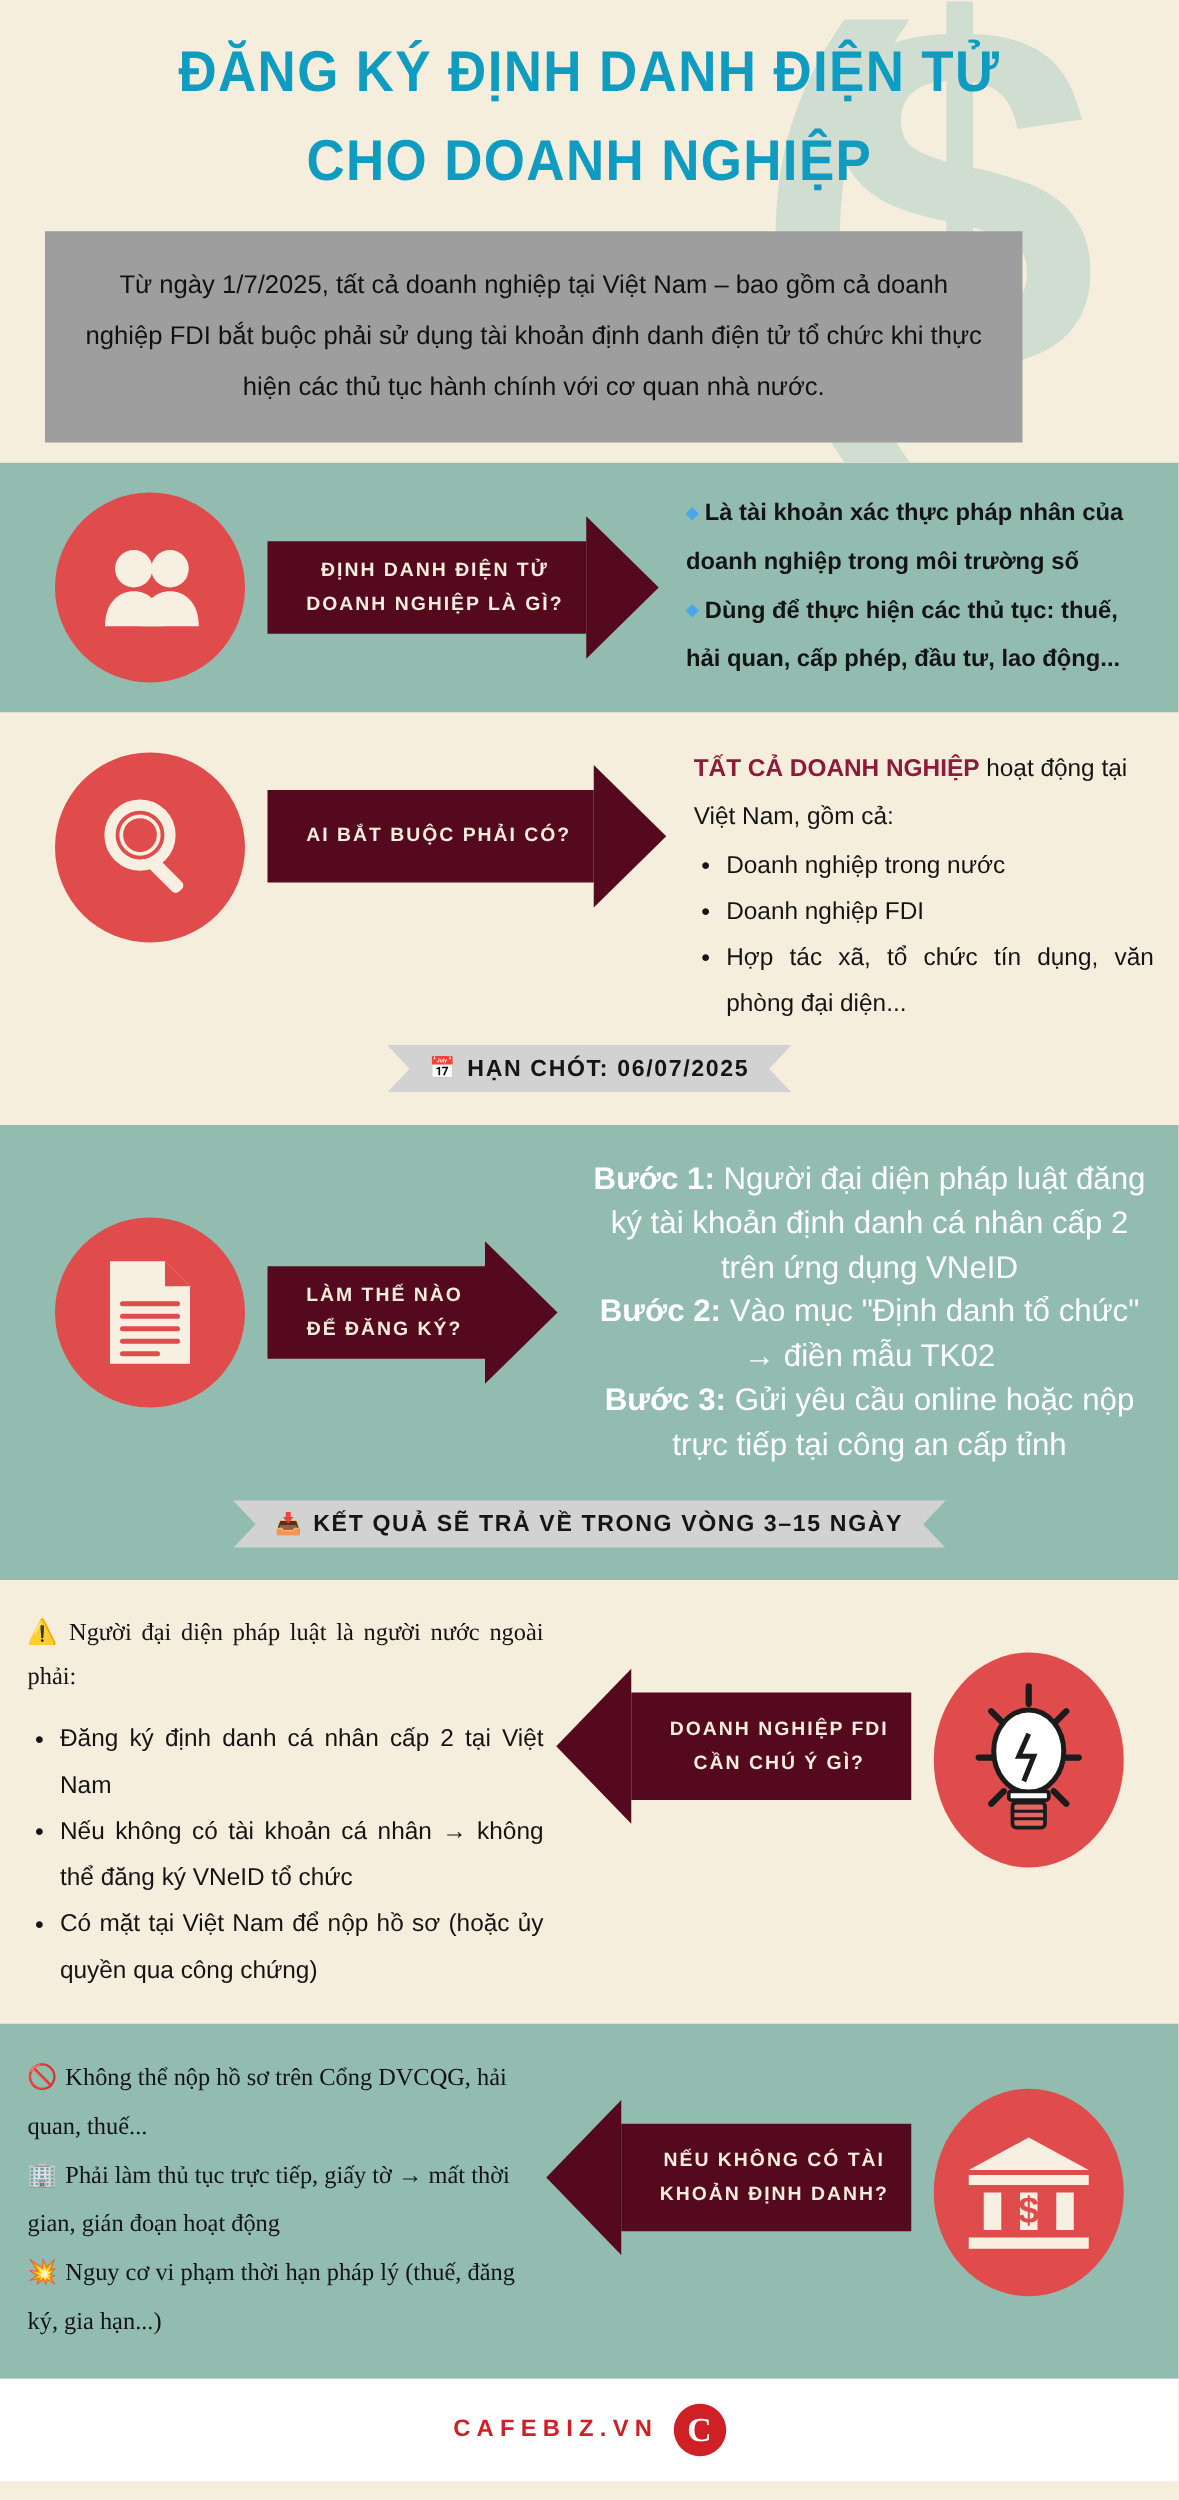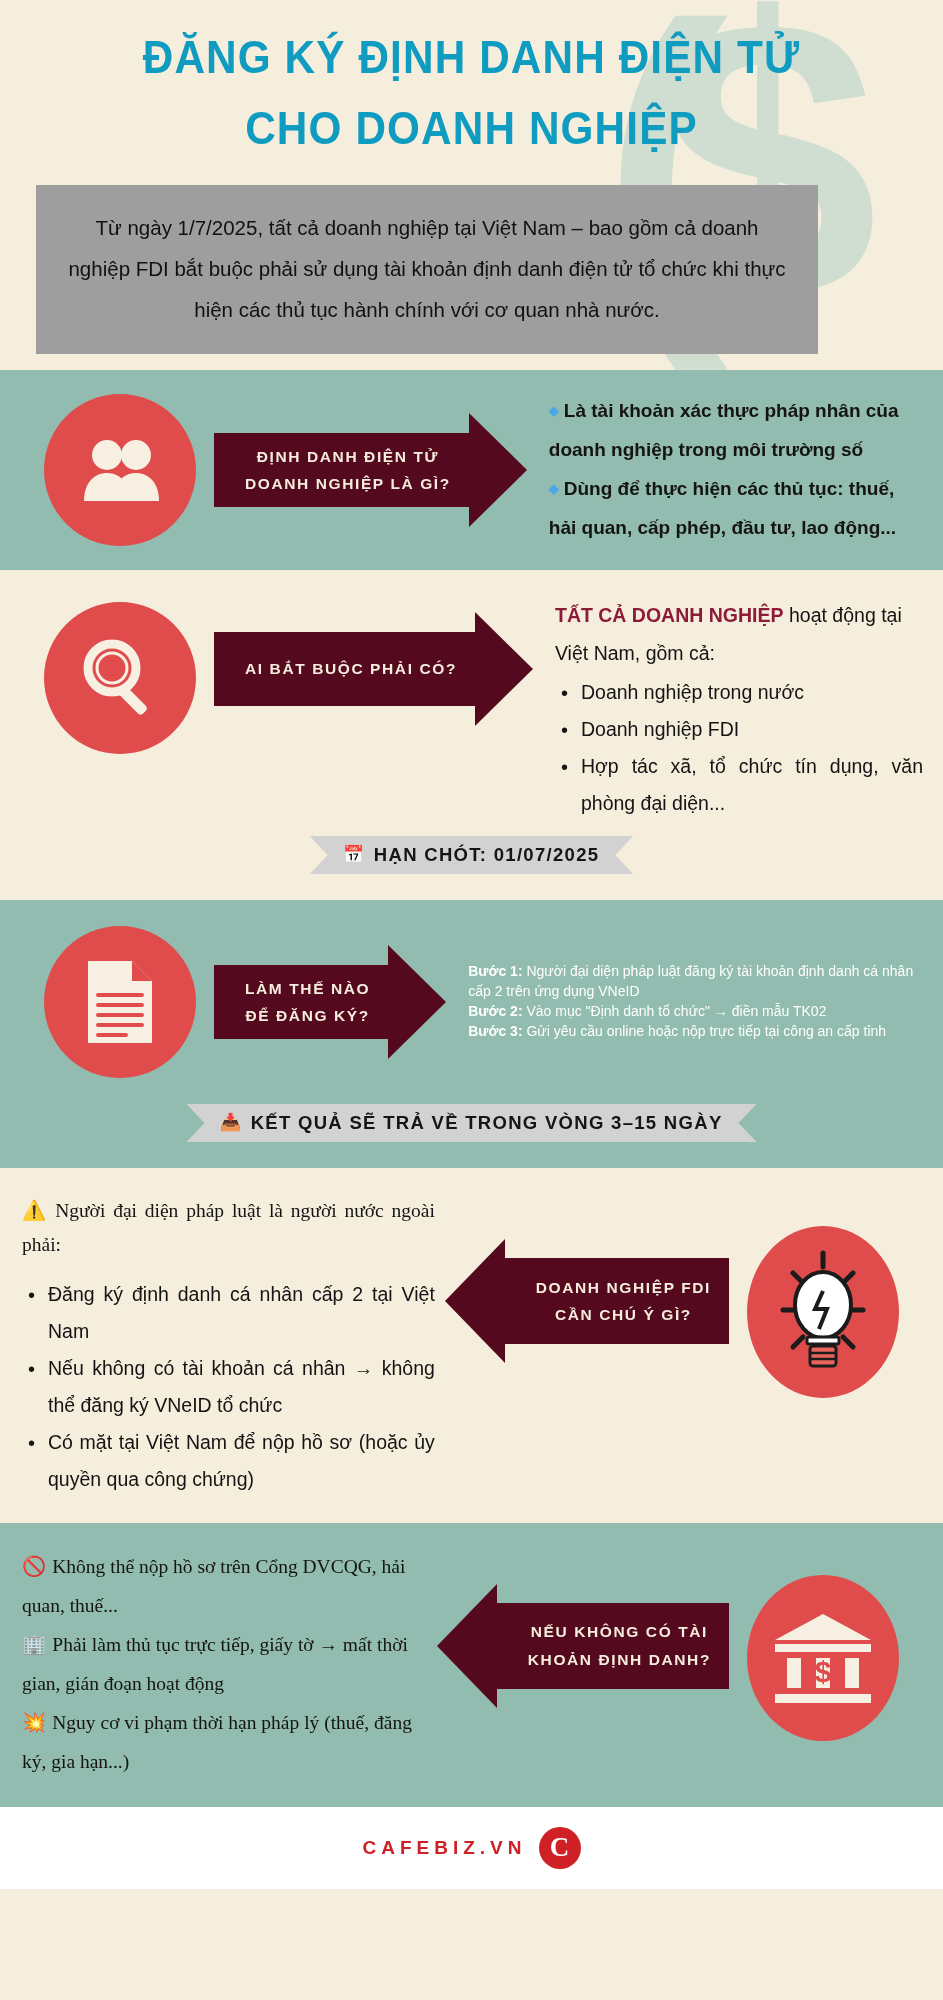--- a/index.html
+++ b/index.html
@@ -186,23 +186,24 @@
   }
   .ul-dot li::before {
     content: "\2022";
     position: absolute;
     left: 6px; top: 0;
     font-size: 20px;
   }
 
   .steps .step {
     font-family: "Liberation Sans Narrow", "Liberation Sans", sans-serif;
-    font-size: 14px;
+    font-size: 25px;
     line-height: 1.42;
     color: #fff;
+    text-align: center;
   }
   .steps .step b { color: #fff; font-weight: bold; }
 
   
   .ribbon-wrap {
     display: flex;
     justify-content: center;
   }
   .ribbon {
     position: relative;
@@ -328,21 +329,21 @@
           <li>Doanh nghiệp trong nước</li>
           <li>Doanh nghiệp FDI</li>
           <li>Hợp tác xã, tổ chức tín dụng, văn phòng đại diện...</li>
         </ul>
       </div>
     </div>
 
     <div class="ribbon-wrap" style="margin-top:14px; padding-bottom:16px;">
       <div class="ribbon">
         <span class="ribbon-ico">📅</span>
-        <span class="ribbon-text">HẠN CHÓT: 01/07/2025</span>
+        <span class="ribbon-text">HẠN CHÓT: 06/07/2025</span>
       </div>
     </div>
   </div>
 
   <div class="band-green" style="padding:26px 0 12px 0;">
     <div class="row" style="padding-left:44px;">
       <div class="circle">
         <svg width="76" height="90" viewBox="0 0 76 90">
           <path d="M6 4 H50 L70 24 V86 H6 Z" fill="#f7f0e2"></path>
           <path d="M50 4 V24 H70 Z" fill="#e04b4b"></path>

